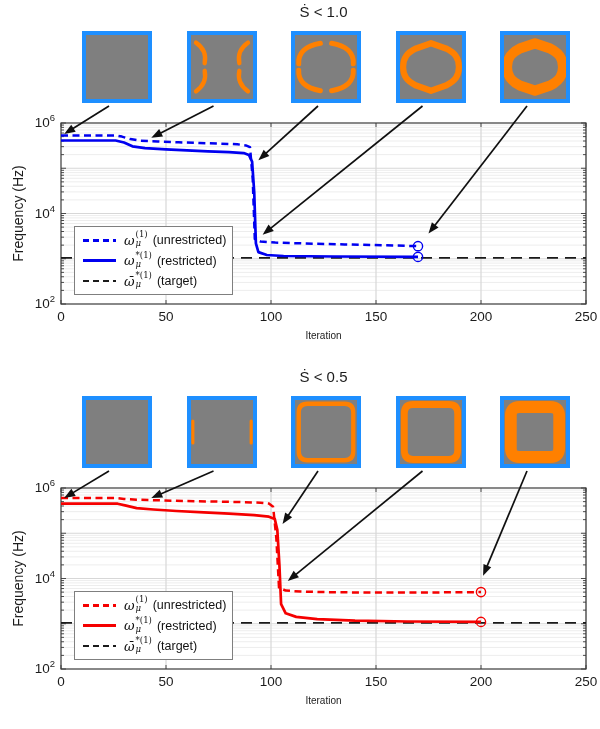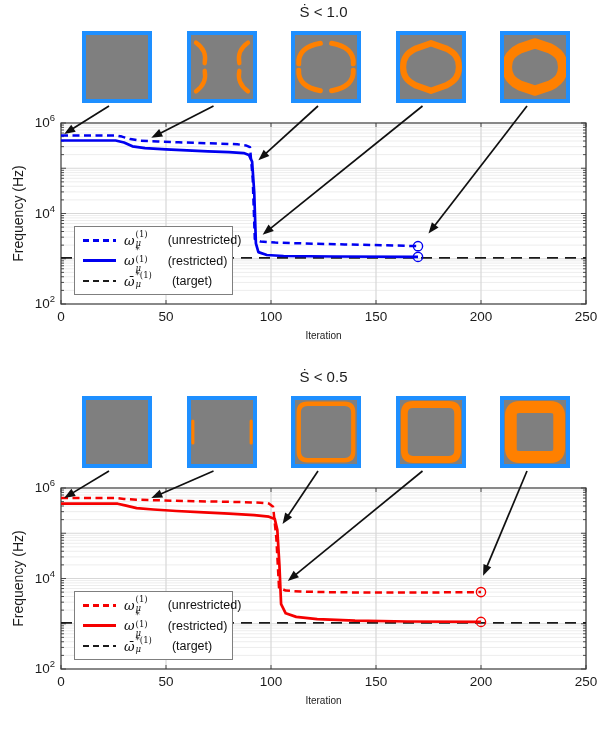--- a/index.html
+++ b/index.html
@@ -23,21 +23,21 @@
           display:flex;flex-direction:column;justify-content:space-evenly;padding:2px 8px;}
   .lrow{display:flex;align-items:center;height:19px;}
   .lsample{width:33px;height:4px;margin-right:8px;flex:none;background-repeat:repeat-x;
            background-position:center;}
   .msym{font-family:"DejaVu Serif",serif;font-style:italic;font-size:13px;color:#111;
         display:inline-flex;align-items:center;}
   .stack{display:inline-flex;flex-direction:column;align-items:flex-start;font-size:8.5px;
          line-height:1.05;margin-left:1px;transform:translateY(-1px);}
   .stack .sup{font-style:normal;}
   .stack .sub{font-style:italic;}
-  .desc{font-family:"Liberation Sans",sans-serif;font-size:12.5px;color:#111;margin-left:20px;
+  .desc{font-family:"Liberation Sans",sans-serif;font-size:12.5px;color:#111;margin-left:5px;
         white-space:nowrap;}
 </style>
 </head>
 <body>
 
 <div id="fig">
 
   <section class="panel" id="p0">
     <div class="ptitle">Ṡ &lt; 1.0</div>
     <svg class="chart" width="600" height="365">

